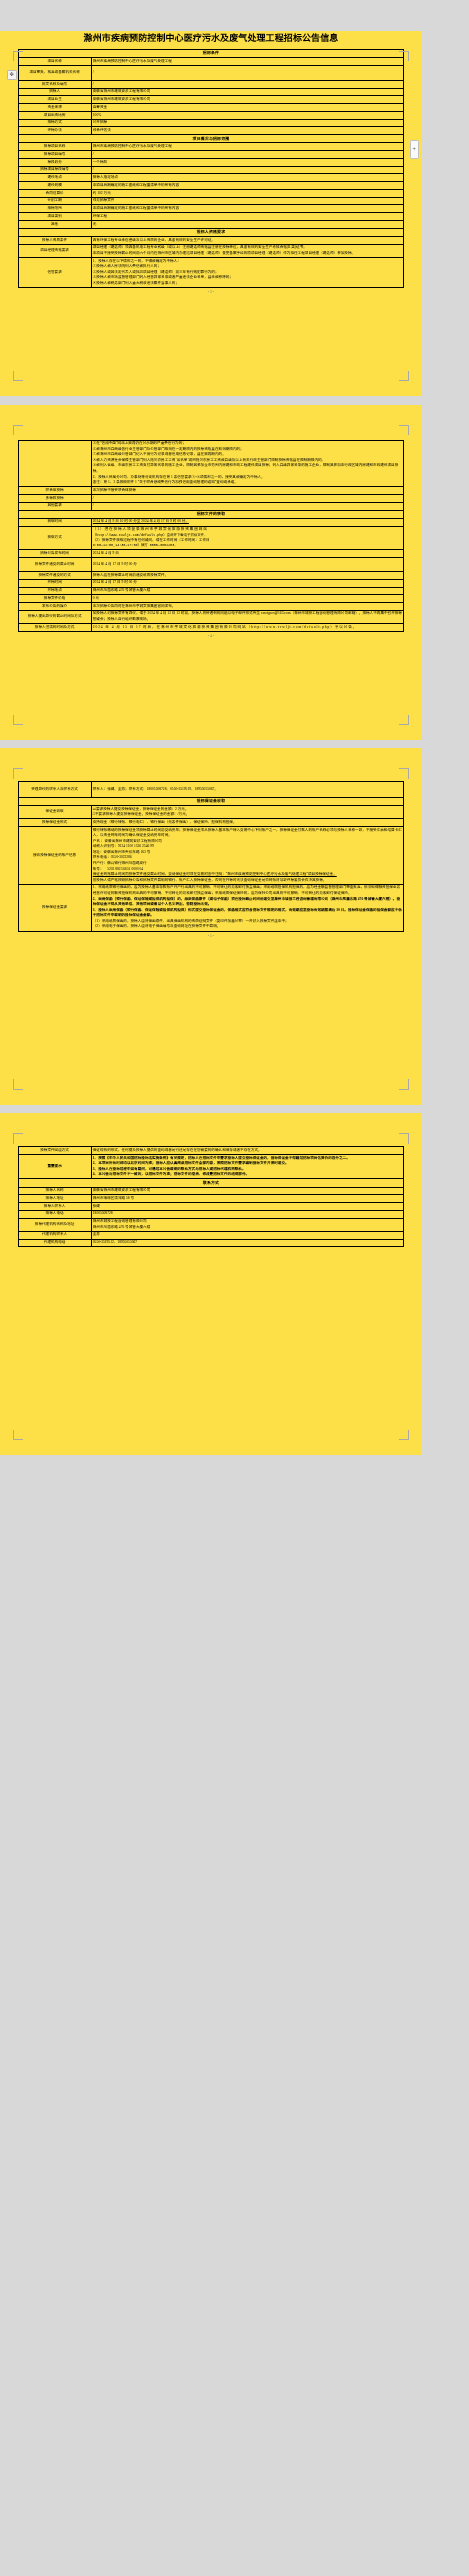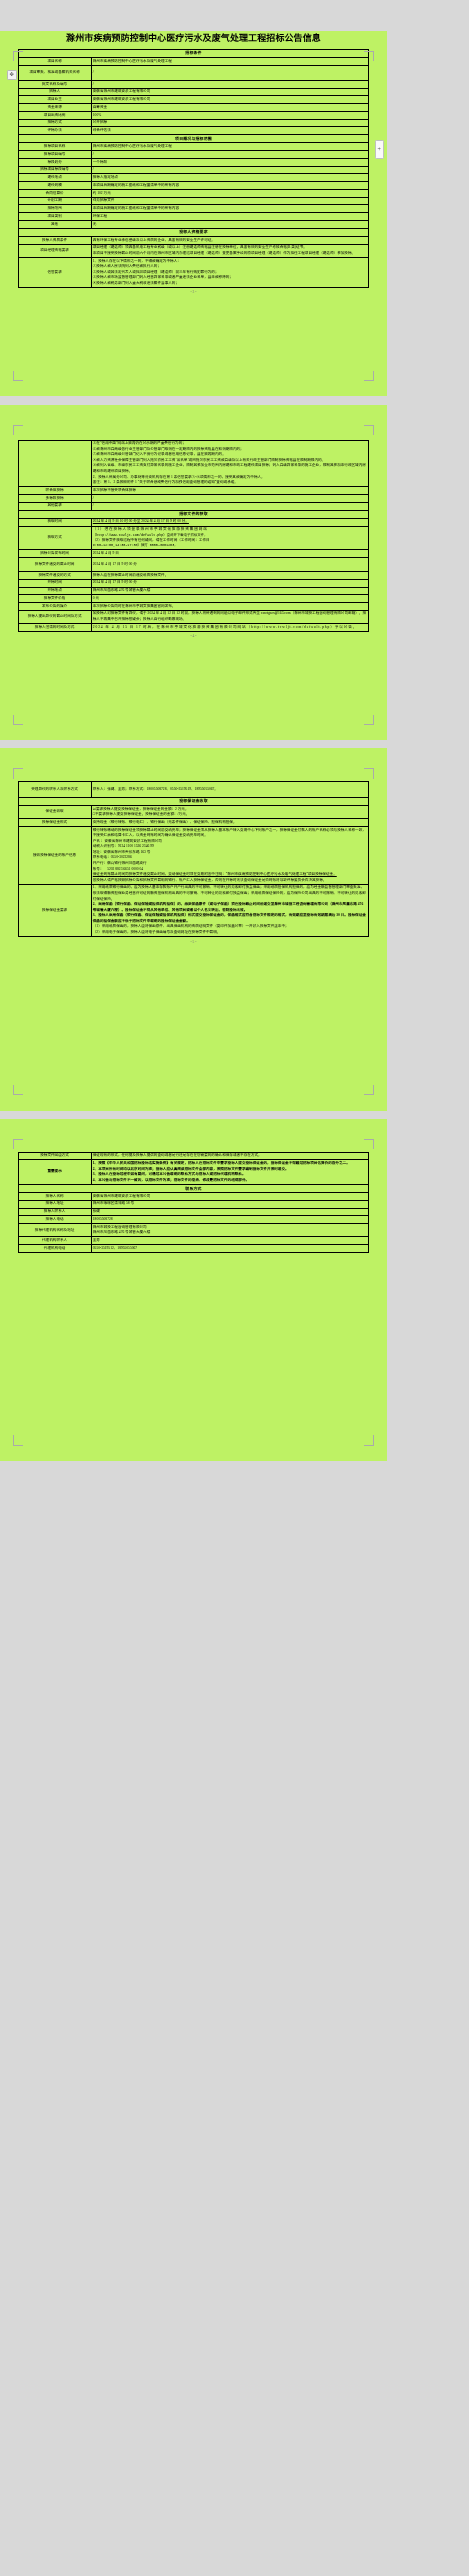--- a/index.html
+++ b/index.html
@@ -4,22 +4,22 @@
 <title>招标公告信息</title>
 <style>
   html,body{margin:0;padding:0;background:#d8d8d8;}
   body{
     font-family:"Liberation Serif","DejaVu Serif",serif;
     width:469px;
   }
   .doc{width:469px;margin:0 auto;}
   .page{
     position:relative;
-    width:387px;
-    background:#bef264;
+    width:422px;
+    background:#fde047;
     box-sizing:border-box;
     padding:0 17.6px;
     margin:0 0 8.2px 0;
   }
   
   .cmark{position:absolute;width:9.4px;height:9.4px;pointer-events:none;}
   .cmark.tl{border-left:0.6px solid #aaa;border-top:0.6px solid #aaa;left:13px;top:20px;}
   .cmark.tr{border-right:0.6px solid #aaa;border-top:0.6px solid #aaa;right:13px;top:20px;}
   .cmark.bl{border-left:0.6px solid #aaa;border-bottom:0.6px solid #aaa;left:13px;bottom:15.3px;}
   .cmark.br{border-right:0.6px solid #aaa;border-bottom:0.6px solid #aaa;right:13px;bottom:15.3px;}

